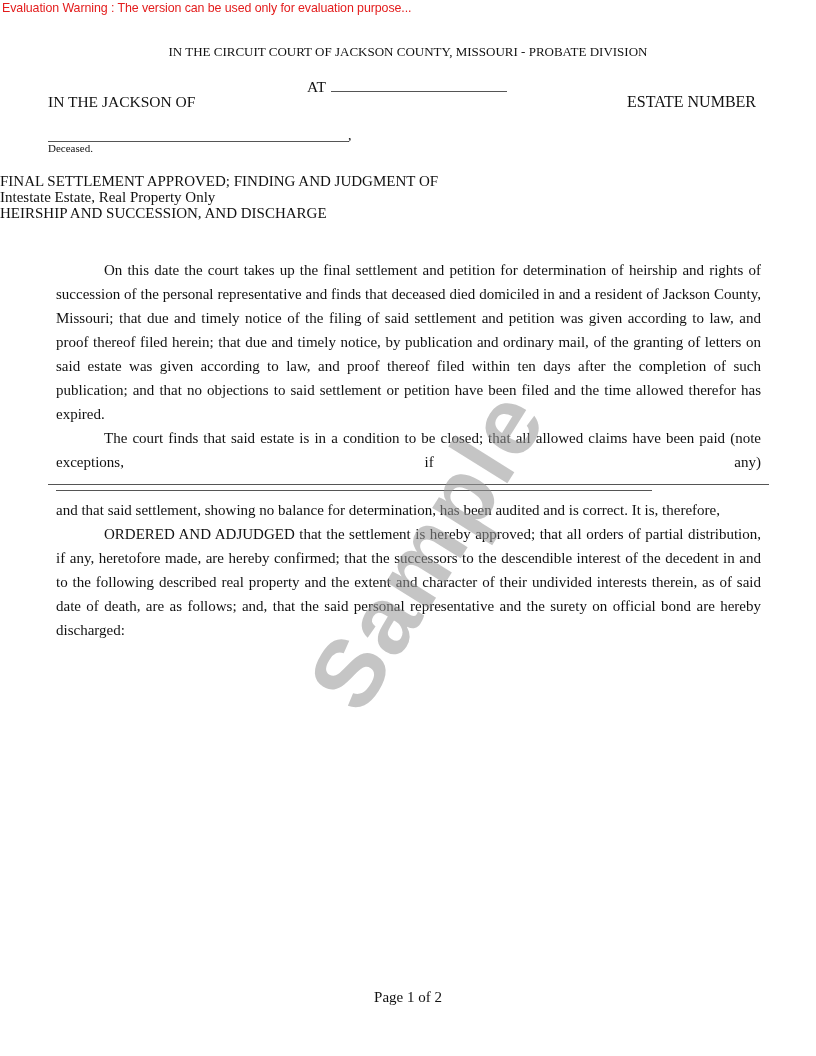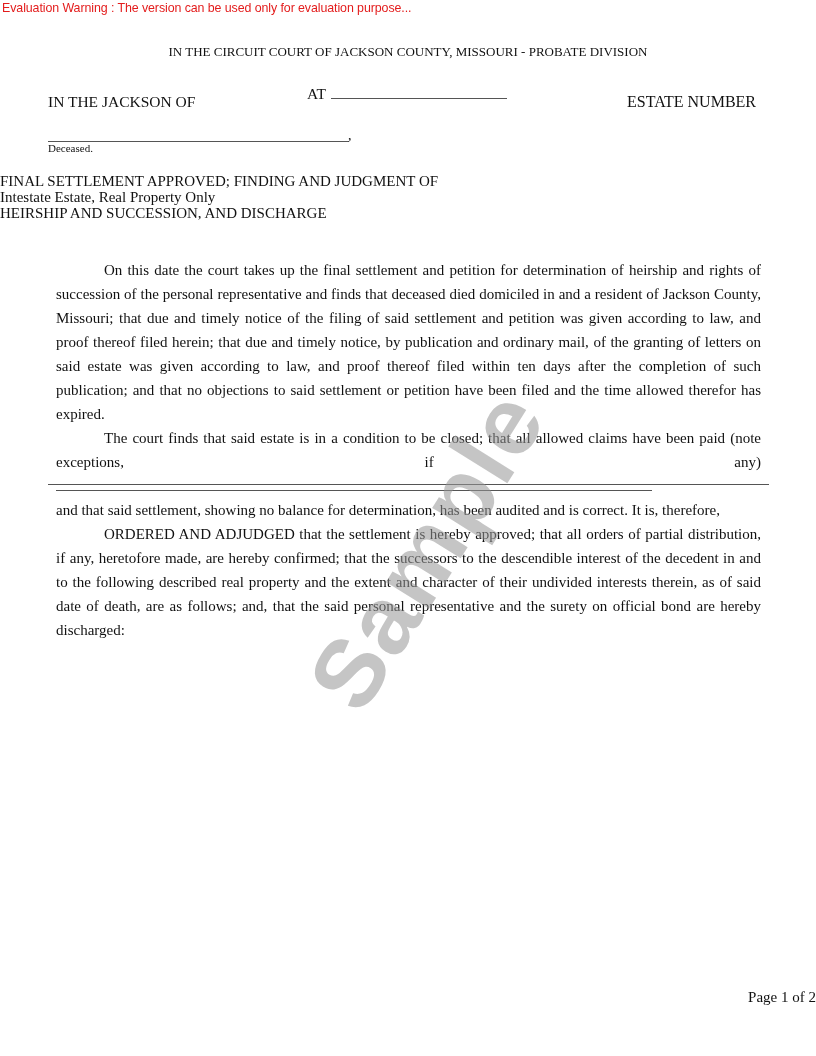--- a/index.html
+++ b/index.html
@@ -9,21 +9,21 @@
       color: #111;
     }
     .eval-warning {
       position: absolute; left: 2px; top: 0px;
       font-family: "Liberation Sans", "DejaVu Sans", sans-serif;
       font-size: 13.5px; color: #e31c1c; letter-spacing: -0.1px;
       transform: scaleX(0.92); transform-origin: left top;
     }
     .abs { position: absolute; white-space: nowrap; }
     .court-title { left: 0; width: 816px; top: 44px; text-align: center; font-size: 13px; }
-    .at-row { left: 307px; top: 77px; font-size: 15.5px; margin-top: 7px; }
+    .at-row { left: 307px; top: 77px; font-size: 15.5px; }
     .at-line { display: inline-block; width: 176px; border-bottom: 1.5px solid #555; height: 14px; margin-left: 5px; vertical-align: baseline; }
     .estate-of { left: 48px; top: 93px; font-size: 15.5px; }
     .estate-number { right: 60px; top: 93px; font-size: 16px; }
     .deceased-line { left: 48px; top: 127px; width: 301px; border-bottom: 1.5px solid #555; height: 14px; }
     .deceased-comma { left: 348px; top: 128px; font-size: 14px; }
     .deceased-label { left: 48px; top: 142px; font-size: 11px; }
     .heading-block { left: 0; width: 816px; top: 173px; font-size: 15px; line-height: 16px; }
     .heading-block div { white-space: nowrap; }
     .body-text {
       position: absolute; left: 48px; width: 721px; font-size: 15px; line-height: 24px;
@@ -37,21 +37,21 @@
     .p3 { top: 490px; }
     .p3 p { text-indent: 0; }
     .p4 { top: 514px; }
     .watermark {
       position: absolute; left: 250px; top: 495px;
       font-family: "Liberation Sans", "DejaVu Sans", sans-serif;
       font-weight: bold; font-size: 96px; color: rgba(150,150,150,0.55);
       transform: rotate(-58deg); transform-origin: center center;
       pointer-events: none; letter-spacing: 2px;
     }
-    .footer { left: 0; width: 816px; top: 989px; text-align: right; font-size: 15px; }
+    .footer { left: 0; width: 816px; top: 989px; text-align: center; font-size: 15px; }
   </style>
 </head>
 <body>
 
 <div class="eval-warning">Evaluation Warning : The version can be used only for evaluation purpose...</div>
 
 <div class="abs court-title">IN THE CIRCUIT COURT OF JACKSON COUNTY, MISSOURI - PROBATE DIVISION</div>
 
 <div class="abs at-row">
   <span>AT</span><span class="at-line"></span>

